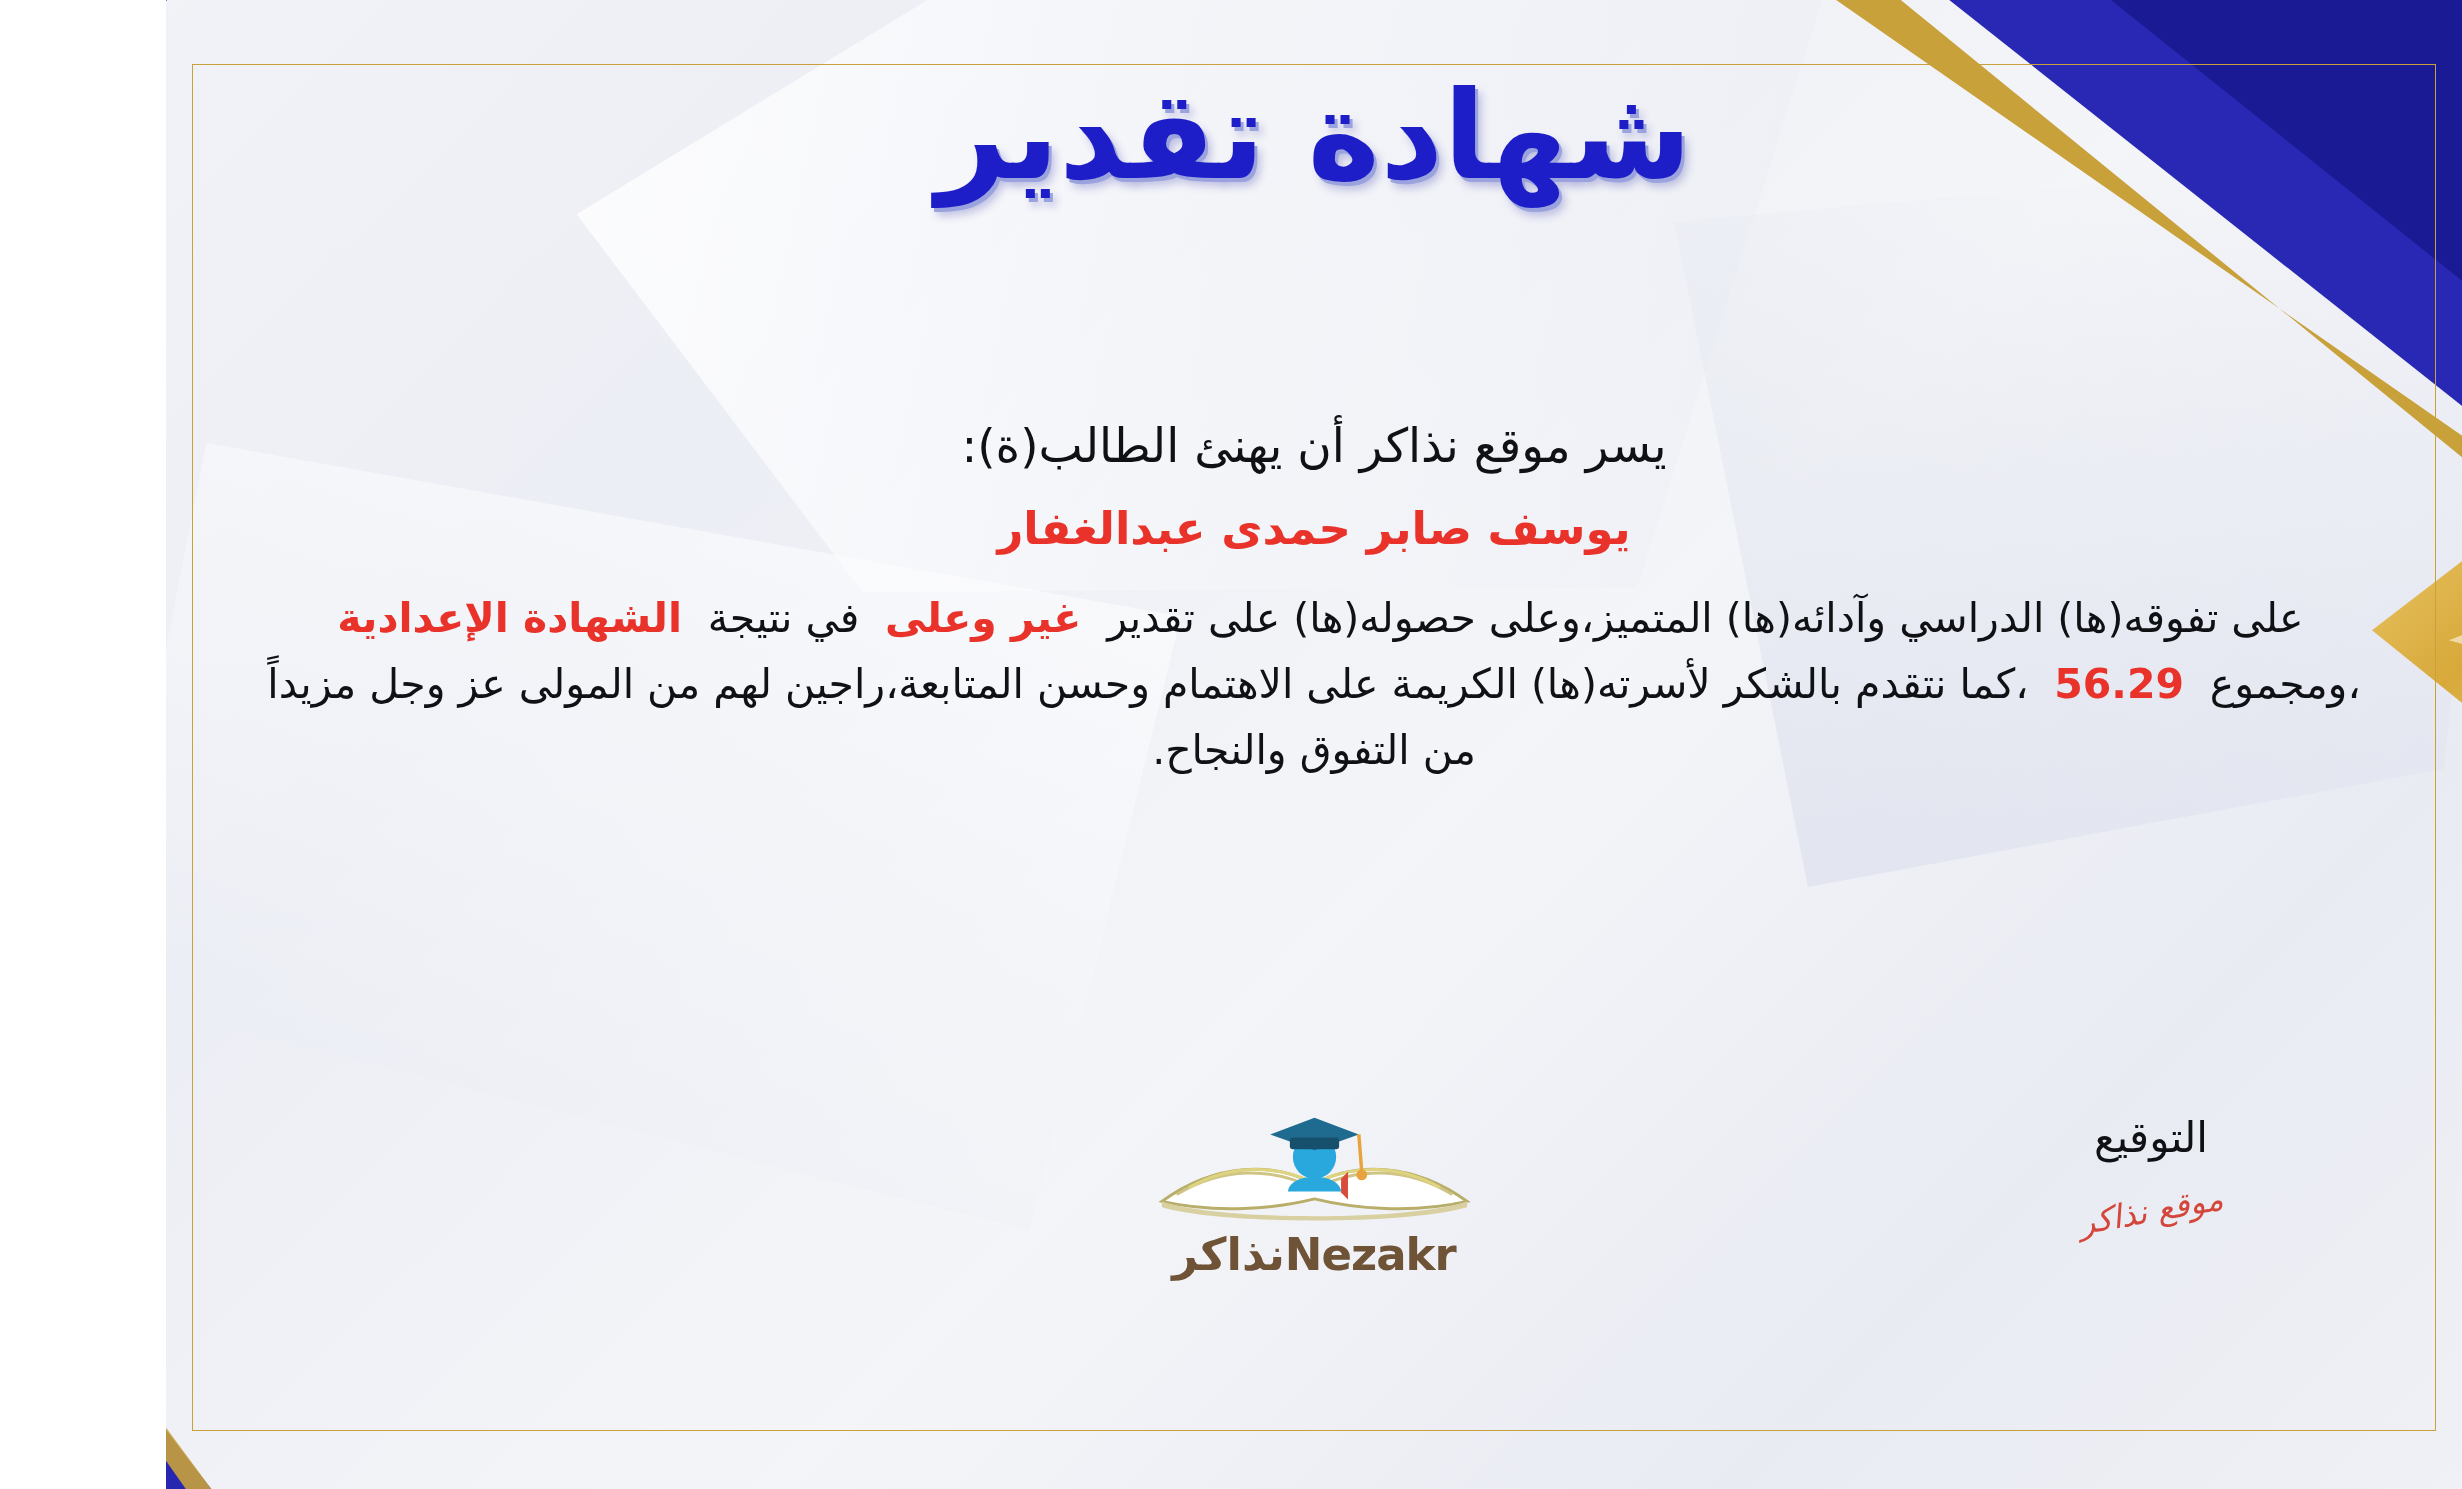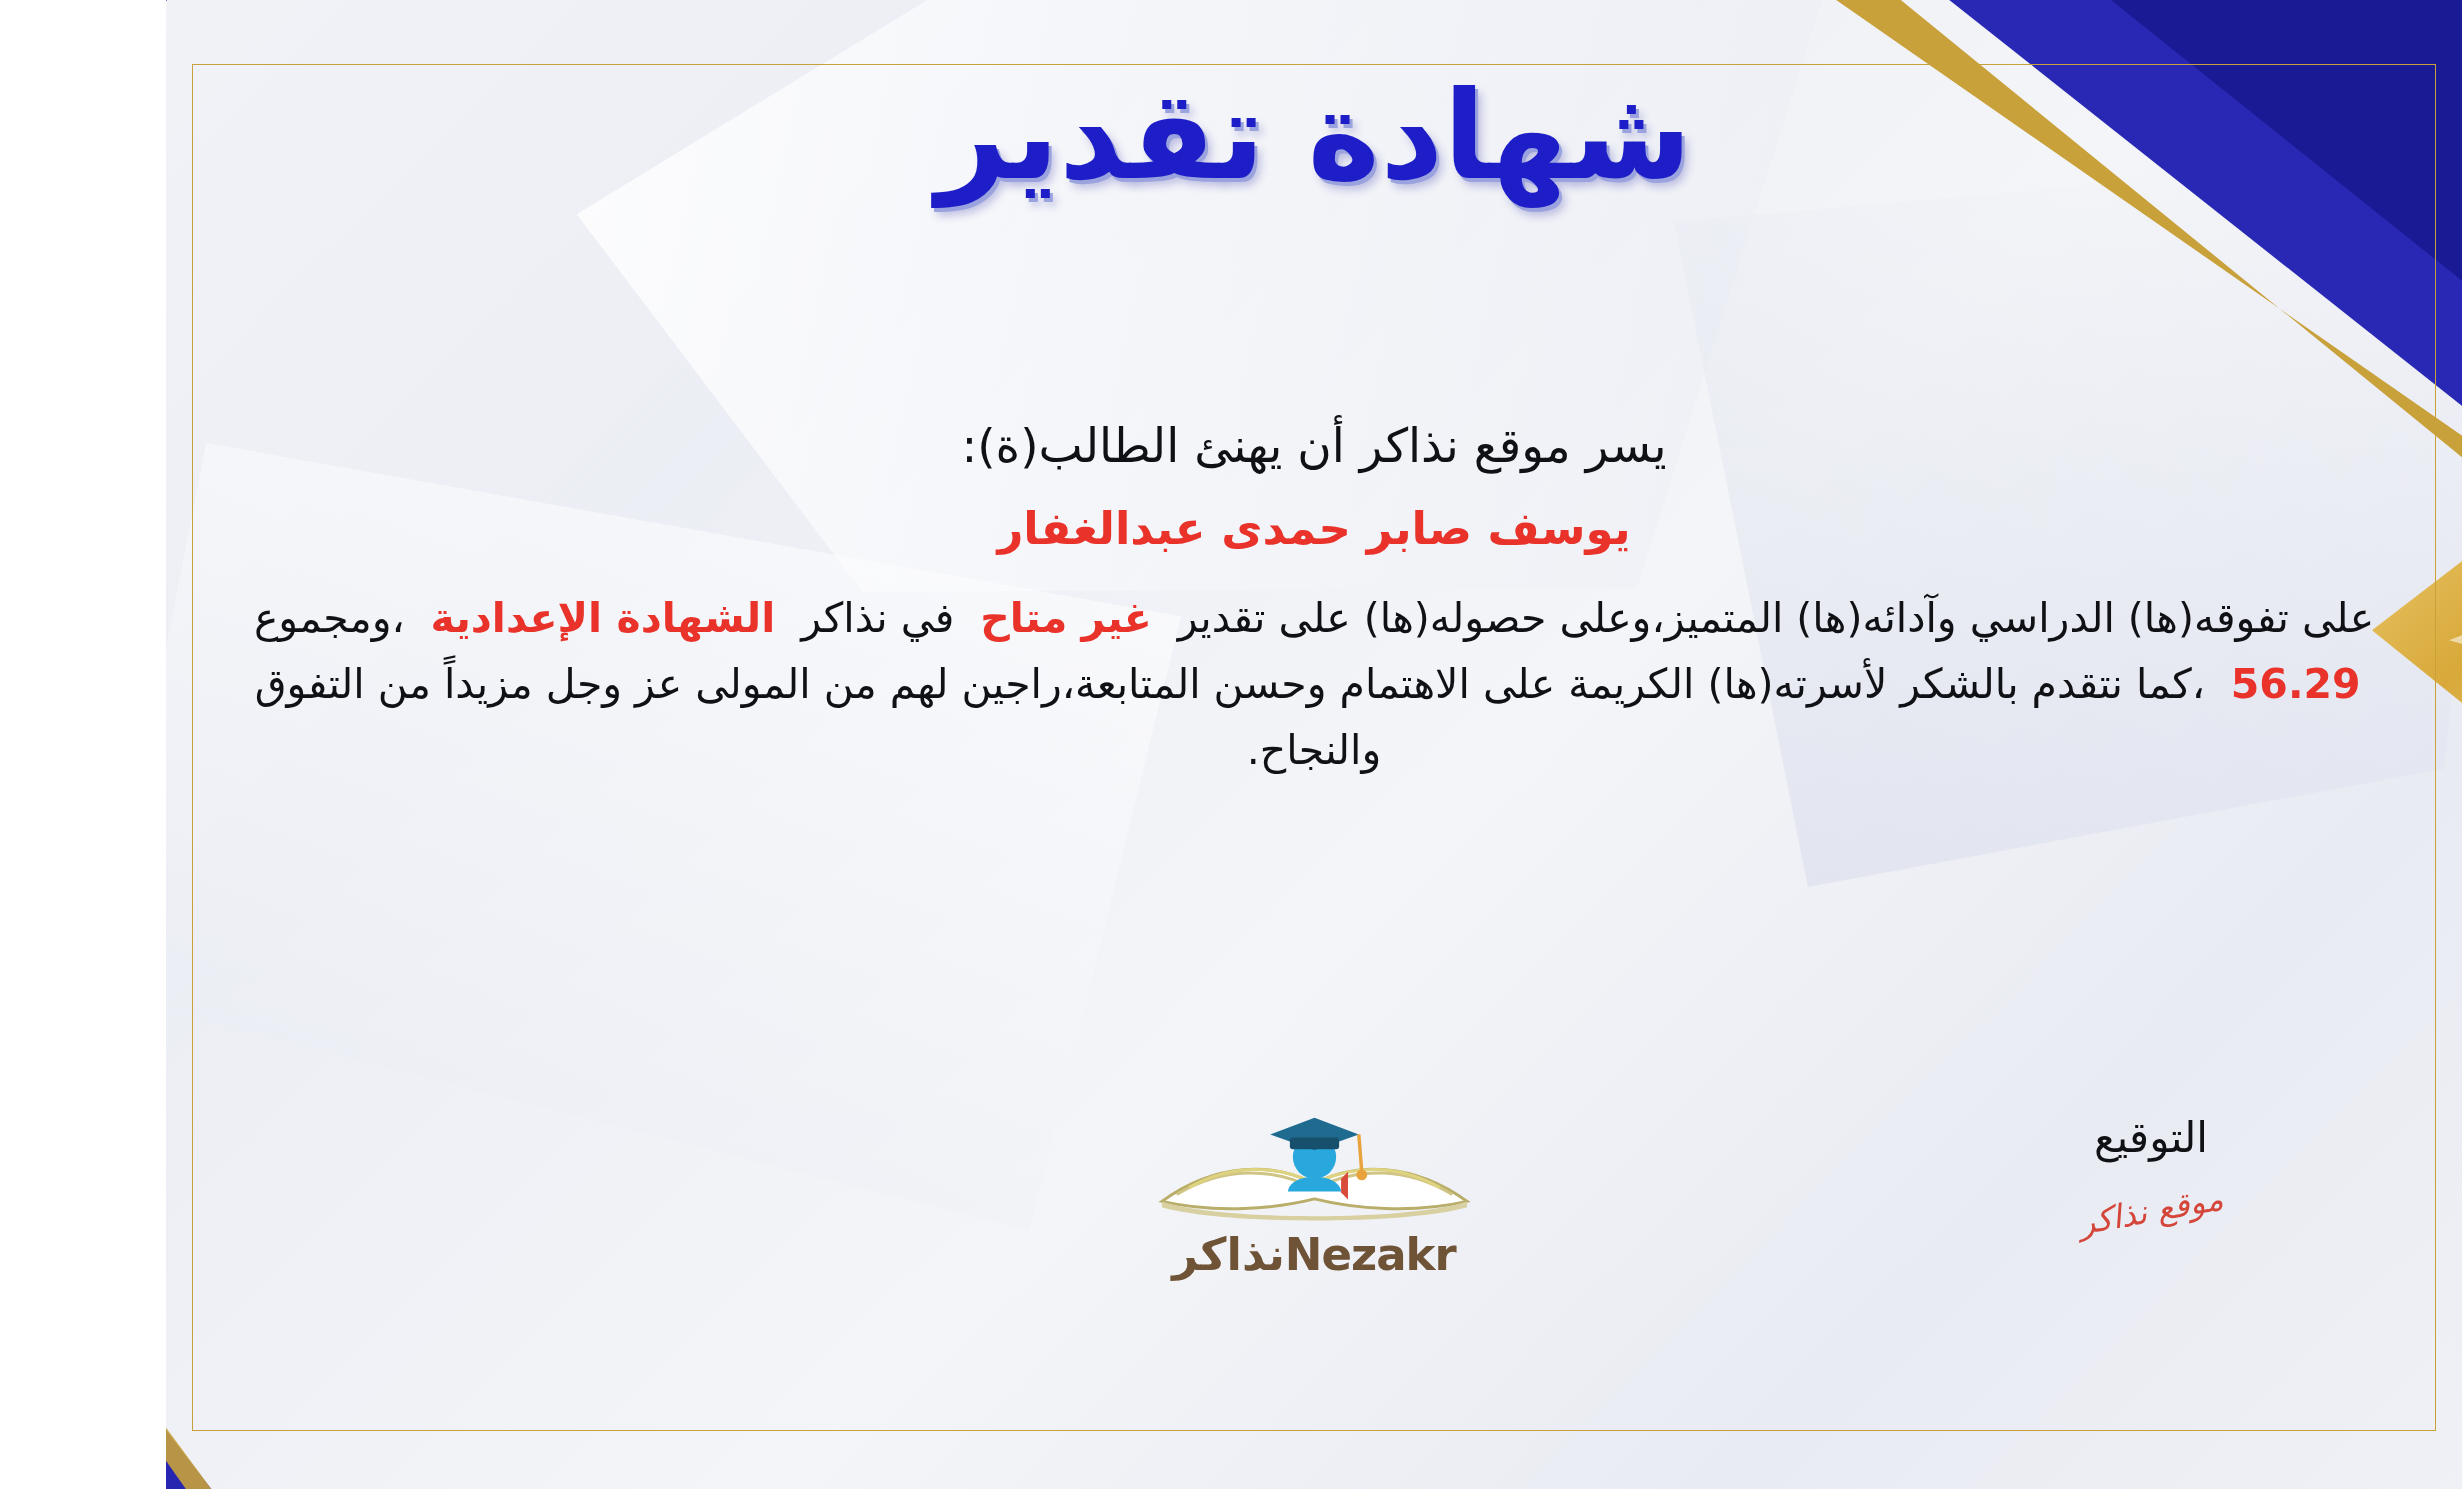--- a/index.html
+++ b/index.html
@@ -284,22 +284,22 @@
 
     <div class="title">شهادة تقدير</div>
 
     <div class="body-block">
       <div class="line-congrats">يسر موقع نذاكر أن يهنئ الطالب(ة):</div>
 
       <div class="student-name">يوسف صابر حمدى عبدالغفار</div>
 
       <div class="paragraph">
         <span>على تفوقه(ها) الدراسي وآدائه(ها) المتميز،وعلى حصوله(ها) على تقدير</span>
-        <span class="hl-red spaced">غير متاح</span>
-        <span>في نذاكر</span>
+        <span class="hl-red spaced">غير وعلى</span>
+        <span>في نتيجة</span>
         <span class="hl-red spaced">الشهادة الإعدادية</span>
         <span>،ومجموع</span>
         <span class="hl-red spaced">56.29</span>
         <span>،كما نتقدم بالشكر لأسرته(ها) الكريمة على الاهتمام وحسن المتابعة،راجين لهم من المولى عز وجل مزيداً من التفوق والنجاح.</span>
       </div>
     </div>
 
     <div class="signature">
       <div class="signature-label">التوقيع</div>
       <div class="signature-script">موقع نذاكر</div>

